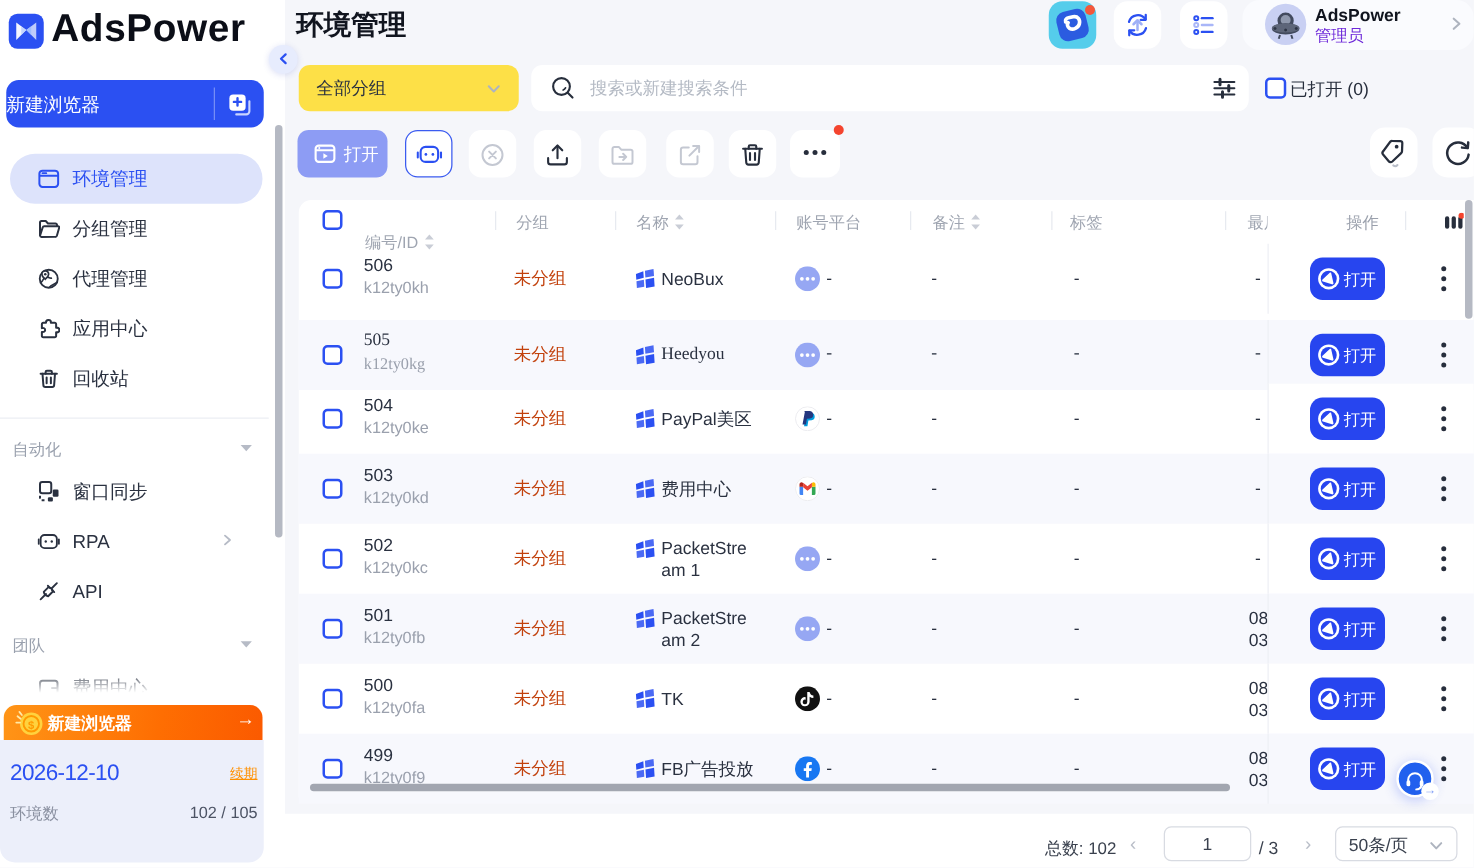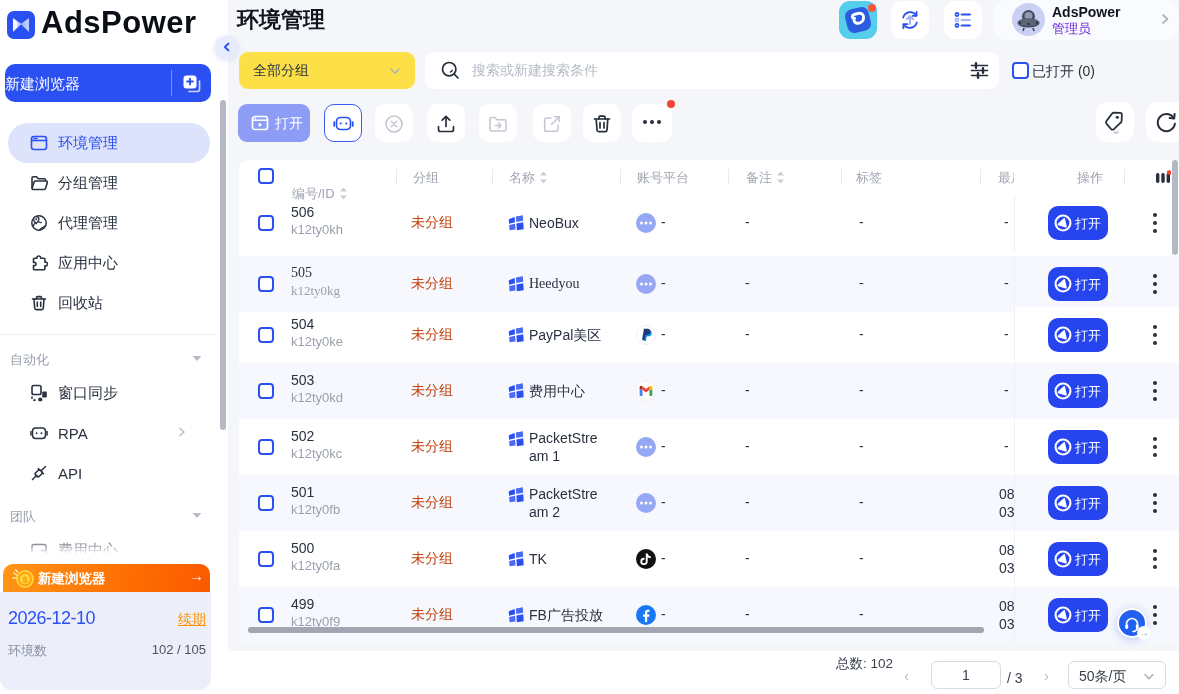--- a/index.html
+++ b/index.html
@@ -25,21 +25,21 @@
 #sb-divider { position:absolute; left:0; top:334px; width:215px; height:1px; background:#eceef3; }
 #sb-scroll { position:absolute; left:220px; top:100px; width:6px; height:330px; background:#b5b9c3; border-radius:3px; }
 
 #fade { position:absolute; left:0; top:536px; width:216px; height:26px; background:linear-gradient(180deg, rgba(255,255,255,0) 0%, #ffffff 70%); z-index:2; }
 #promo { position:absolute; left:3px; top:564px; width:207px; height:28px; border-radius:10px 10px 0 0; background:linear-gradient(100deg,#ff9517 0%,#fe6e02 60%,#fb5a00 100%); color:#fff; }
 #promo .txt { position:absolute; left:35px; top:6px; font-size:13.5px; font-weight:700; }
 #promo .arr { position:absolute; left:186px; top:3px; font-size:15px; font-weight:700; }
 #promo svg { position:absolute; left:8px; top:1px; }
 #panel { position:absolute; left:0px; top:592px; width:211px; height:98px; background:#eceffa; border-radius:0 0 12px 12px; }
 #panel .date { position:absolute; left:8px; top:16px; font-size:18px; color:#2b50f2; letter-spacing:-0.5px; }
-#panel .renew { position:absolute; right:5px; top:19px; font-size:14px; color:#ff9000; text-decoration:underline; }
+#panel .renew { position:absolute; right:5px; top:19px; font-size:11px; color:#ff9000; text-decoration:underline; }
 #panel .prow { position:absolute; left:8px; right:5px; font-size:13px; color:#8a90a0; }
 #panel .prow b { float:right; font-weight:400; color:#4c5364; }
 
 #main { position:absolute; left:228px; top:0; width:951px; height:694px; background:#f5f6fa; }
 #title { position:absolute; left:9px; top:5px; font-size:22px; font-weight:700; color:#11151f; }
 .hicon { position:absolute; top:1px; width:38px; height:38px; background:#fff; border-radius:11px; }
 .hicon svg { margin:8px auto 0; }
 #uicon { left:611px; background:#55cdeb; }
 #uisq { position:absolute; left:7px; top:7px; width:24px; height:24px; background:#2b5ce0; border-radius:7px; transform:rotate(-14deg); }
 #udot { position:absolute; left:29px; top:3px; width:8px; height:8px; background:#f4573b; border-radius:50%; }
@@ -90,21 +90,21 @@
 .pd4 { position:absolute; left:765px; top:19px; font-size:14px; color:#2a3140; }
 .dt { position:absolute; left:760px; top:10px; font-size:14px; color:#2a3140; line-height:18px; }
 .opcell { position:absolute; left:775px; top:0; width:165px; height:56px; border-left:1px solid #eef0f5; background:#fff; }
 .opbtn { position:absolute; left:33px; top:11px; width:60px; height:34px; background:#2745ef; border-radius:10px; color:#fff; }
 .opbtn span { position:absolute; left:27px; top:9px; font-size:13px; }
 .opbtn svg { position:absolute; left:6px; top:8px; }
 .vdots { position:absolute; left:138px; top:18px; width:4px; }
 .vdots i { display:block; width:4px; height:4px; border-radius:50%; background:#272e3c; margin-bottom:4px; }
 
 #footer { position:absolute; left:0px; top:651px; width:951px; height:43px; background:#fff; font-size:14px; color:#3a414e; }
-#footer .tot { position:absolute; left:608px; top:4px; font-size:13.5px; }
+#footer .tot { position:absolute; left:608px; top:19px; font-size:13.5px; }
 #footer .pgc { position:absolute; top:16px; color:#b8bdc7; font-size:15px; }
 #pginput { position:absolute; left:703px; top:10px; width:70px; height:28px; border:1px solid #d8dbe2; border-radius:6px; background:#fff; text-align:center; line-height:26px; }
 #footer .sl { position:absolute; left:779px; top:19px; }
 #pgsize { position:absolute; left:840px; top:10px; width:98px; height:28px; border:1px solid #d8dbe2; border-radius:6px; background:#fff; }
 #pgsize .t { position:absolute; left:10px; top:6px; }
 #pgsize svg { position:absolute; right:10px; top:10px; }
 #hscroll { position:absolute; left:20px; top:627px; width:736px; height:6px; background:#a2a6b0; border-radius:3px; z-index:30; }
 #vscroll { position:absolute; left:944px; top:160px; width:6px; height:95px; background:#b5b9c3; border-radius:3px; z-index:40;}
 #help { position:absolute; left:889px; top:608px; width:30px; height:30px; background:#2160ee; border-radius:50%; z-index:41; border:2px solid #fff; box-shadow:0 2px 10px rgba(43,80,242,.3); }
 #help svg { margin:5px auto 0; }

